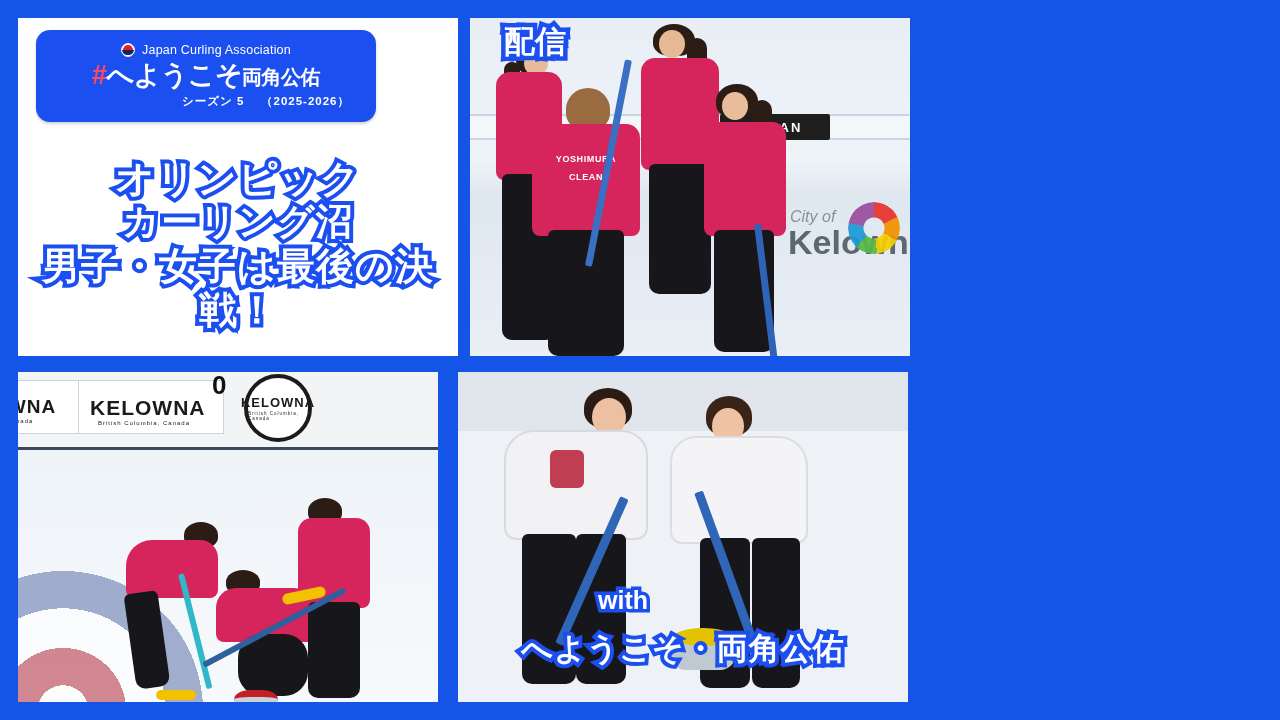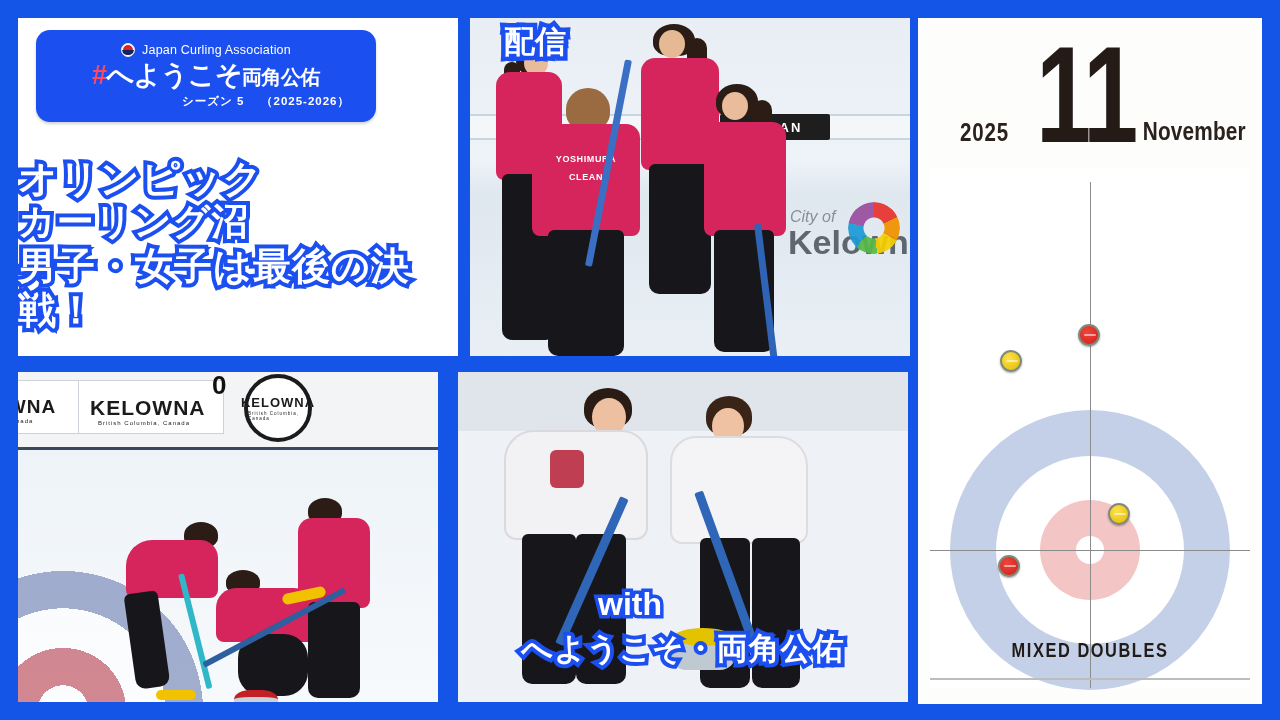--- a/index.html
+++ b/index.html
@@ -47,21 +47,21 @@
   }
   .jca-title .hash{ color:#ff4a5e; }
   .jca-title .small{ font-size:20px; }
   .jca-season{
     margin-top:5px; color:#ffffff; font-size:11.5px; font-weight:bold;
     letter-spacing:1px; white-space:nowrap; align-self:flex-end; margin-right:26px;
   }
 
   .headline{
     position:absolute; left:0; right:0; top:138px;
-    text-align:left; line-height:1.16;
+    text-align:center; line-height:1.16;
   }
   .headline div{
     font-size:39px; font-weight:bold; color:#ffffff; letter-spacing:1px;
     -webkit-text-stroke:8px #1b4ff0; paint-order:stroke fill;
     text-shadow:0 0 0 #1b4ff0;
   }
   .headline div.l2{ font-size:37px; }
   .headline div.l3{ font-size:38px; }
 
   
@@ -157,21 +157,21 @@
   .photo-mixed{
     position:absolute; left:458px; top:372px; width:450px; height:330px;
     overflow:hidden; background:#e7ecf1;
   }
   .mixed-ice{
     position:absolute; inset:0;
     background:linear-gradient(#dfe5ea 0 18%, #eef2f6 18% 100%);
   }
   .with-tag{
     position:absolute; left:140px; top:214px;
-    font-size:32px; font-weight:bold; color:#fff; letter-spacing:0;
+    font-size:25px; font-weight:bold; color:#fff; letter-spacing:0;
     -webkit-text-stroke:7px #1b4ff0; paint-order:stroke fill;
   }
   .names-tag{
     position:absolute; left:0; right:0; top:256px; text-align:center;
     font-size:31px; font-weight:bold; color:#fff; letter-spacing:1px;
     -webkit-text-stroke:8px #1b4ff0; paint-order:stroke fill;
   }
 
   
   .date-banner{
@@ -394,41 +394,14 @@
       <span class="broom" style="left:24px; top:96px; width:9px; height:170px; transform:rotate(-20deg); background:#2f66b8;"></span>
     </div>
 
     <span style="position:absolute; left:212px; top:262px; width:66px; height:36px; background:#bfc9d2; border-radius:50% 50% 16px 16px;"></span>
     <span style="position:absolute; left:216px; top:256px; width:58px; height:18px; background:#e3c200; border-radius:50%;"></span>
 
     <div class="with-tag">with</div>
     <div class="names-tag">へようこそ・両角公佑</div>
   </div>
 
-  <div class="right-panel">
-
-    <div class="cal-header">
-      <span class="cal-year">2025</span>
-      <span class="cal-num">11</span>
-      <span class="cal-month">November</span>
-    </div>
-
-    <div class="sheet">
-
-      <div class="house ring-12" style="left:calc(50% - 140px); top:calc(73.5% - 140px); width:280px; height:280px;"></div>
-      <div class="house ring-8" style="left:calc(50% - 94px); top:calc(73.5% - 94px); width:188px; height:188px;"></div>
-      <div class="house ring-4" style="left:calc(50% - 50px); top:calc(73.5% - 50px); width:100px; height:100px;"></div>
-      <div class="house ring-btn" style="left:calc(50% - 14px); top:calc(73.5% - 14px); width:28px; height:28px;"></div>
-
-      <div class="center-line" style="left:50%; top:14px; bottom:0;"></div>
-      <div class="tee-line" style="left:0; right:0; top:73.5%;"></div>
-      <div class="hog-line" style="bottom:8px;"></div>
-
-      <div class="stone yellow" style="left:70px; top:182px;"></div>
-      <div class="stone red" style="left:148px; top:156px;"></div>
-      <div class="stone yellow" style="left:178px; top:335px;"></div>
-      <div class="stone red" style="left:68px; top:387px;"></div>
-
-      <div class="md-label">MIXED DOUBLES</div>
-    </div>
-  </div>
 
 </div>
 
 </body></html>

